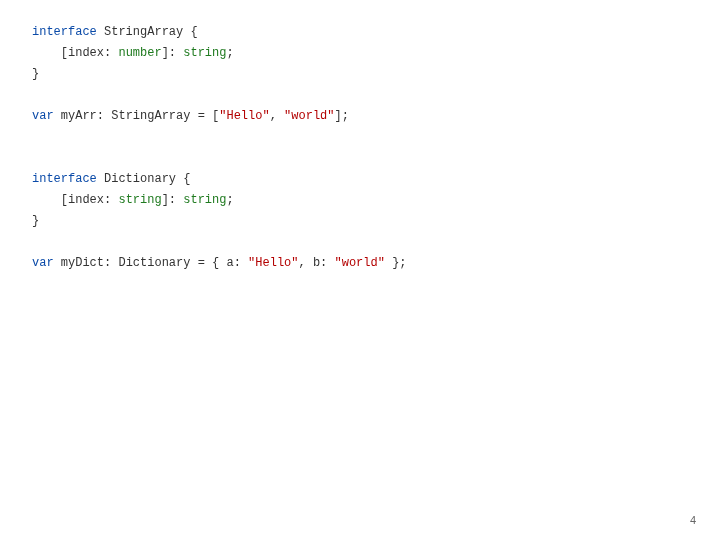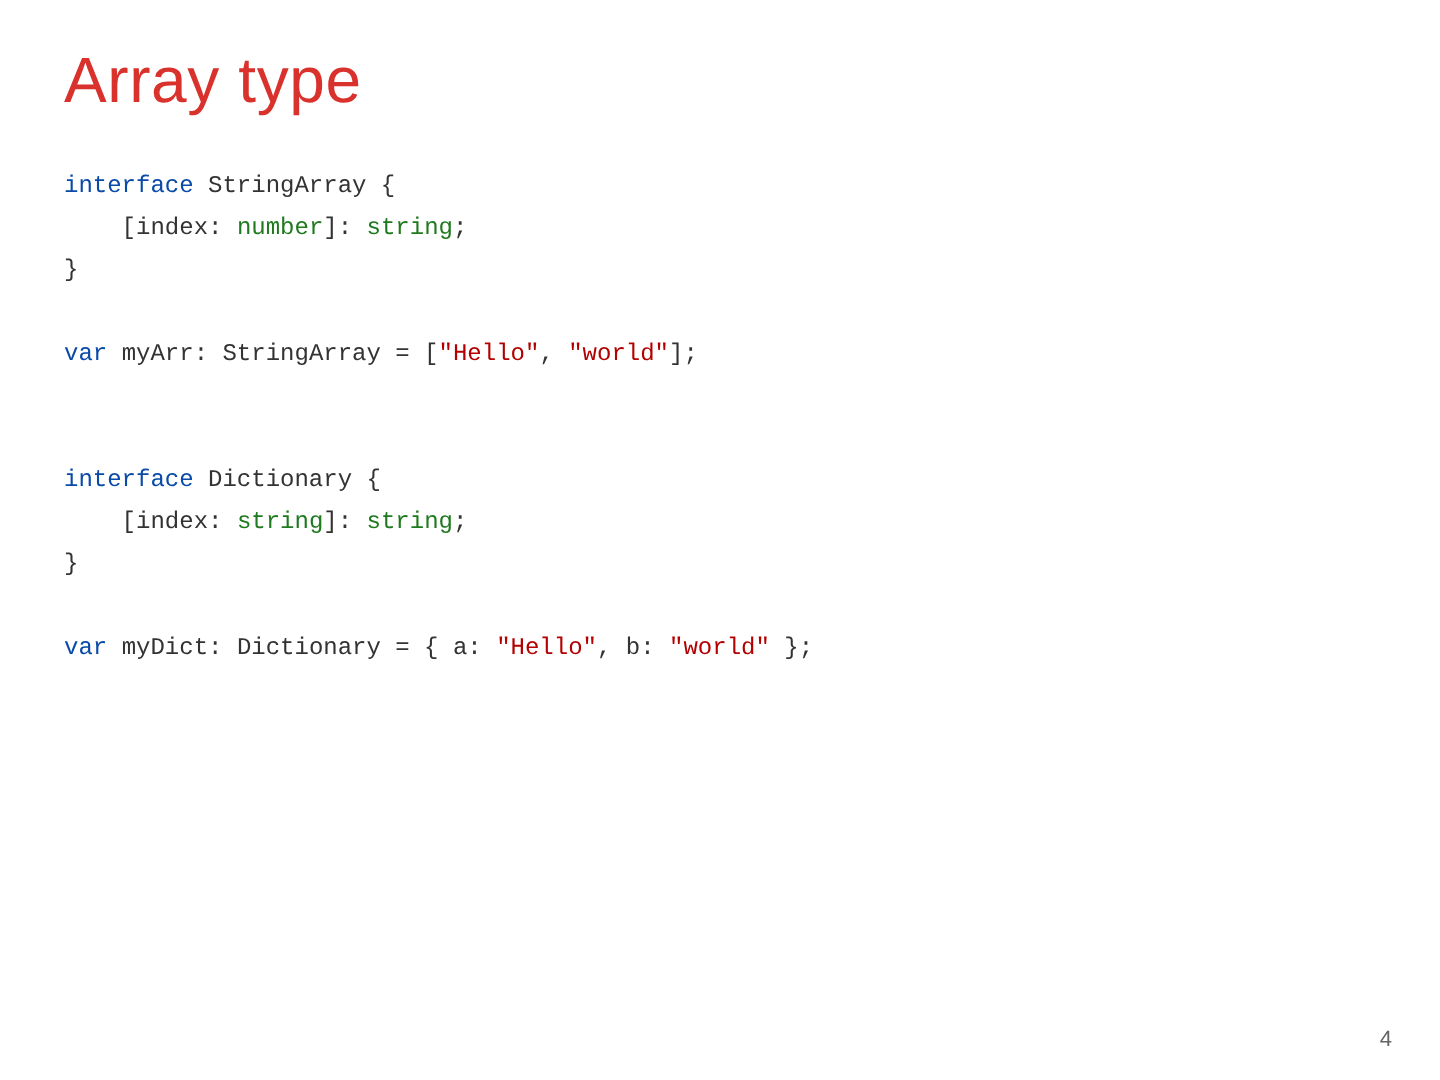--- a/index.html
+++ b/index.html
@@ -41,21 +41,20 @@
     bottom: 14px;
     right: 24px;
     font-size: 11px;
     color: #666;
   }
 </style>
 </head>
 <body>
 
 <div class="slide">
-  <h1 class="title">Array type</h1>
 
   <div class="code"><span class="kw">interface</span> <span>StringArray</span><span> {</span>
 <span>    [</span><span>index</span><span>: </span><span class="typ">number</span><span>]: </span><span class="typ">string</span><span>;</span>
 <span>}</span>
 
 <span class="kw">var</span> <span>myArr</span><span>: </span><span>StringArray</span><span> = [</span><span class="str">"Hello"</span><span>, </span><span class="str">"world"</span><span>];</span>
 
 
 <span class="kw">interface</span> <span>Dictionary</span><span> {</span>
 <span>    [</span><span>index</span><span>: </span><span class="typ">string</span><span>]: </span><span class="typ">string</span><span>;</span>

